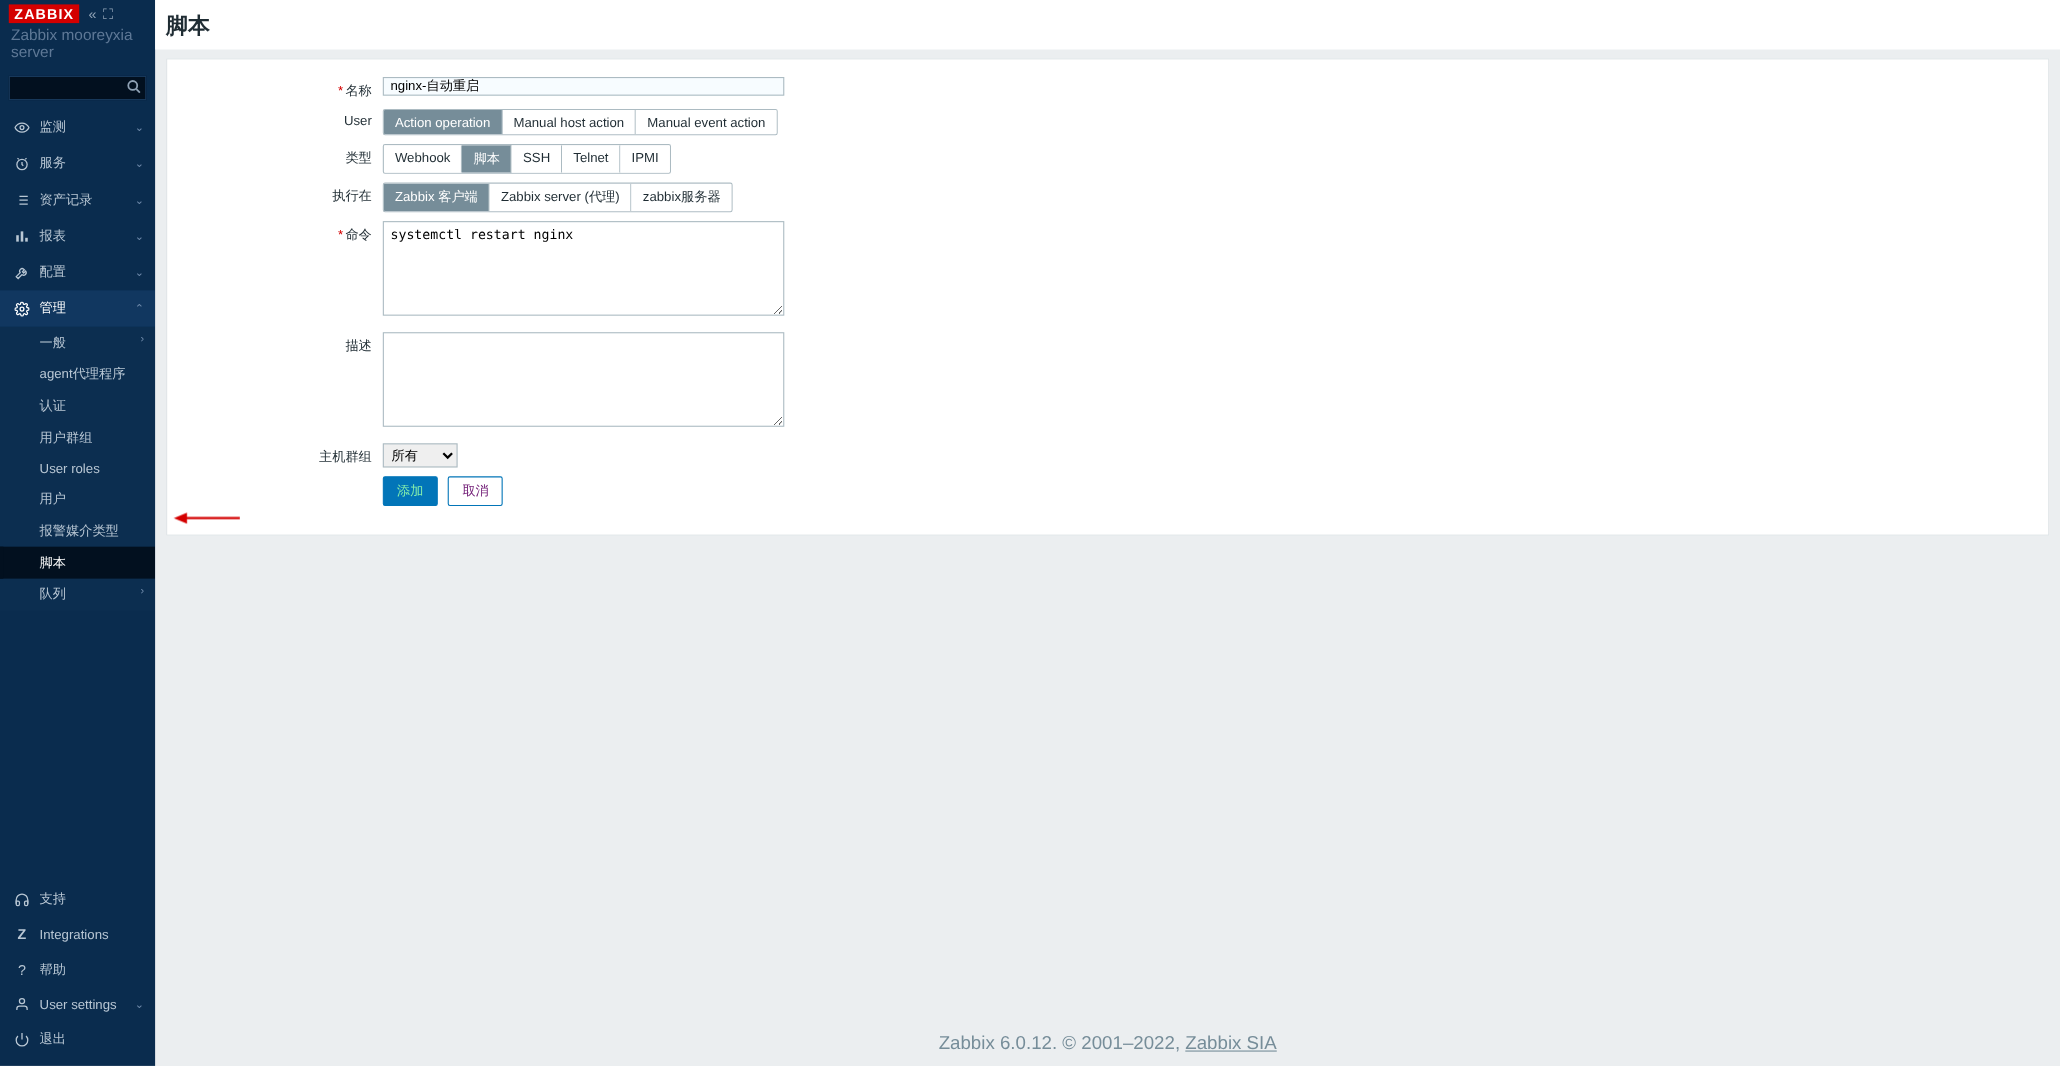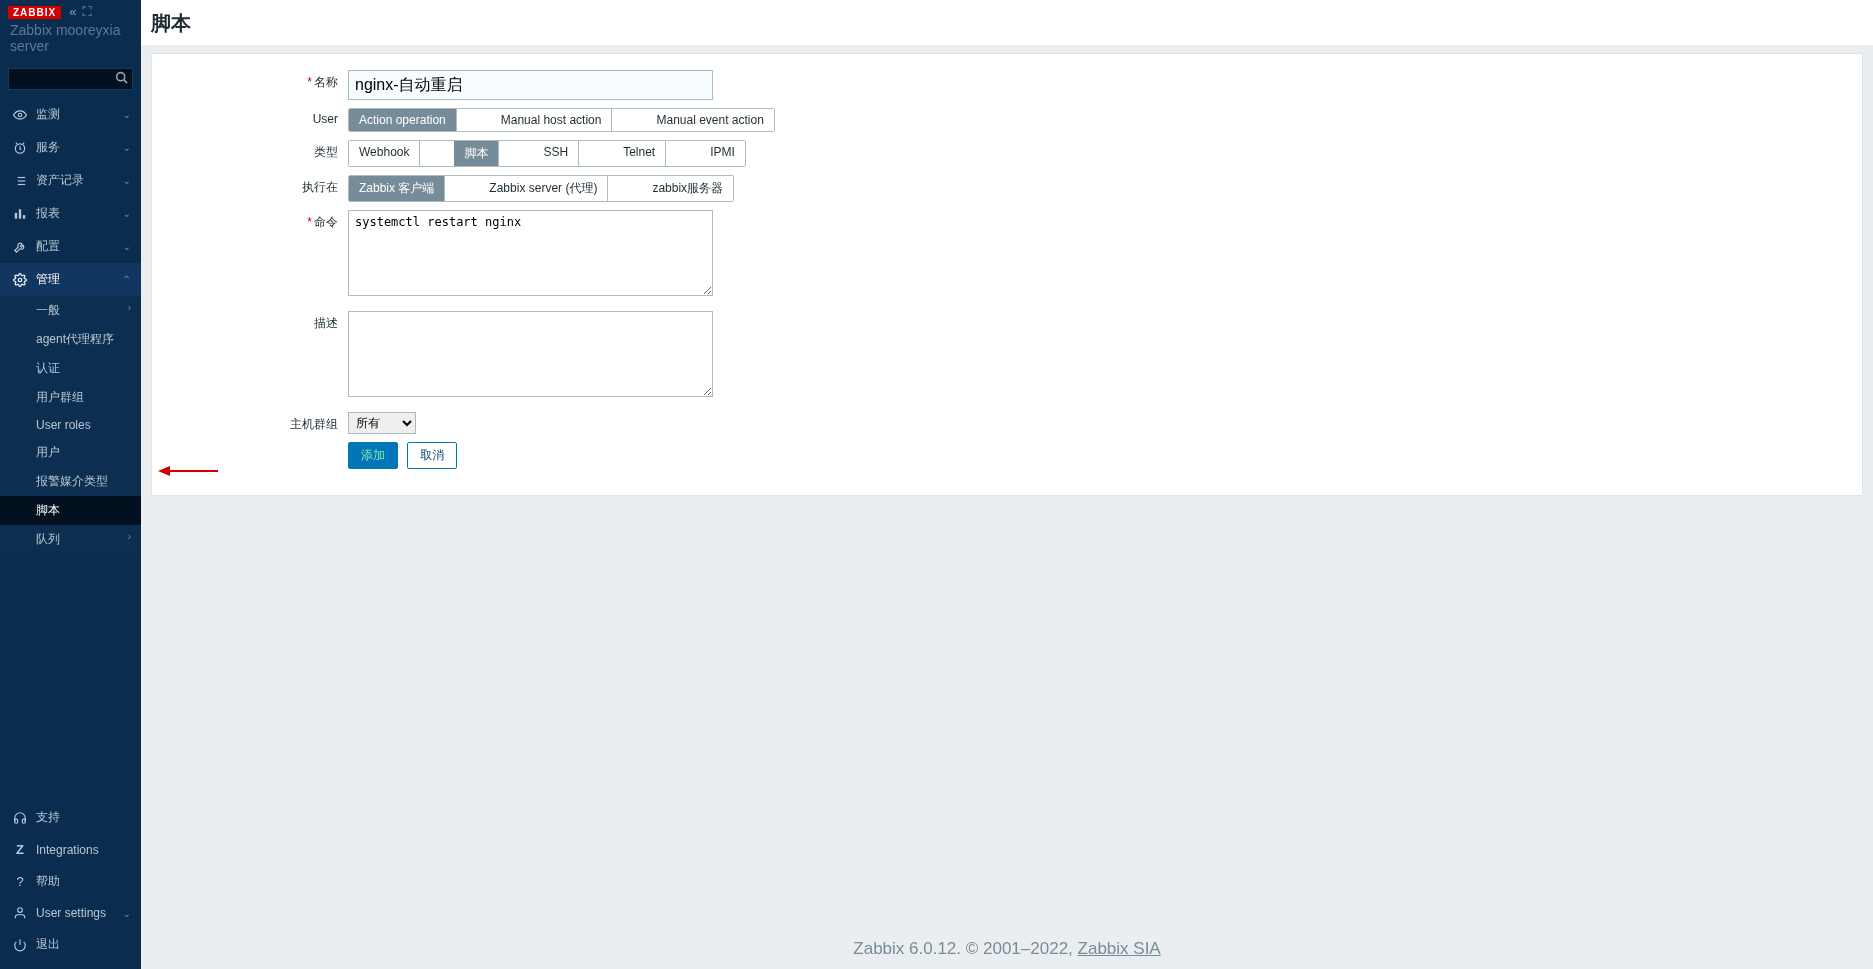--- a/index.html
+++ b/index.html
@@ -1,21 +1,21 @@
 <!DOCTYPE html>
 <html><head>
 <meta charset="utf-8">
 <style>
 * { margin: 0; padding: 0; box-sizing: border-box; }
 body { font-family: Arial, "Microsoft YaHei", sans-serif; font-size: 12px; background: #ebeef0; color: #1f2c33; height: 100vh; overflow: hidden; }
 .app { display: flex; height: 100vh; }
 .sidebar { width: 141px; background: #0a2c4e; display: flex; flex-direction: column; color: #a7b5c2; flex-shrink: 0; }
 .sidebar-top { padding: 4px 8px 8px 8px; }
 .logo-row { display: flex; align-items: center; gap: 8px; }
-.logo { background: #d40000; color: #fff; font-weight: bold; padding: 1px 5px; font-size: 10px; letter-spacing: 1px; }
+.logo { background: #d40000; color: #fff; font-weight: bold; padding: 1px 5px; font-size: 13px; letter-spacing: 1px; }
 .logo-actions { display: flex; gap: 6px; color: #8fa2b5; font-size: 13px; }
 .server-name { font-size: 14px; color: #5e7896; margin-top: 2px; padding-left: 2px; }
 .search-box { margin: 6px 8px 8px 8px; position: relative; }
 .search-box input { width: 100%; background: #02101f; border: 1px solid #17385a; height: 22px; padding: 2px 22px 2px 6px; color: #c8d6e5; }
 .search-box .search-icon { position: absolute; right: 5px; top: 3px; color: #8fa2b5; font-size: 13px; }
 .nav { flex: 1; overflow-y: auto; }
 .nav-item { display: flex; align-items: center; padding: 8px 10px; cursor: pointer; color: #b9c7d4; position: relative; }
 .nav-item .nav-icon { width: 20px; display: inline-flex; justify-content: center; margin-right: 6px; font-size: 13px; }
 .nav-item .nav-label { flex: 1; }
 .nav-item .chevron { font-size: 10px; color: #6f8aab; }
@@ -27,30 +27,30 @@
 .sidebar-bottom { padding-bottom: 8px; }
 .main { flex: 1; display: flex; flex-direction: column; overflow: hidden; }
 .page-header { background: #fff; padding: 10px 10px 8px 10px;}
 .page-title { font-size: 20px; color: #1f2c33; }
 .content { padding: 8px 10px; flex: 1; overflow: auto; }
 .form-panel { background: #fff; border: 1px solid #dfe4e7; padding: 16px 16px 18px 16px; }
 .form-row { display: flex; align-items: flex-start; margin-bottom: 8px; }
 .form-label { width: 180px; text-align: right; padding-right: 10px; padding-top: 4px; color: #1f2c33; }
 .form-label .req { color: #d40000; margin-right: 2px; }
 .form-control { }
-input[type=text].txt { width: 365px; height: 30px; border: 1px solid #acbbc2; padding: 2px 6px; font-size: 16px; background: #f7fcff; }
+input[type=text].txt { width: 365px; height: 17px; border: 1px solid #acbbc2; padding: 2px 6px; font-size: 12px; background: #f7fcff; }
 textarea.txt { width: 365px; border: 1px solid #acbbc2; padding: 4px 6px; font-family: Consolas, monospace; font-size: 12px; resize: both; background:#fff; }
 select.sel { height: 22px; border: 1px solid #acbbc2; padding: 1px 3px; font-size: 12px; }
-.seg-group { display: inline-flex; border: 1px solid #acbbc2; border-radius: 2px; overflow: hidden; gap: 34px; }
+.seg-group { display: inline-flex; border: 1px solid #acbbc2; border-radius: 2px; overflow: hidden; }
 .seg { padding: 4px 10px; background: #fff; border-right: 1px solid #acbbc2; cursor: pointer; font-size: 12px; }
 .seg:last-child { border-right: none; }
 .seg.active { background: #768d99; color: #fff; }
 .btn { padding: 4px 12px; border-radius: 2px; cursor: pointer; font-size: 12px; border: 1px solid; }
 .btn-primary { background: #0275b8; border-color: #0275b8; color: #86efac; }
-.btn-secondary { background: #fff; border-color: #0275b8; color: #0c4a6e; }
+.btn-secondary { background: #fff; border-color: #0275b8; color: #701a75; }
 .footer { text-align: center; padding: 10px; color: #768d99; font-size: 17px; }
 .footer a { color: #768d99; text-decoration: underline; }
 .arrow-annotation { position: fixed; left: 158px; top: 464px; pointer-events: none; }
 </style>
 </head>
 <body>
 
 <div class="app">
   <aside class="sidebar">
     <div class="sidebar-top">

